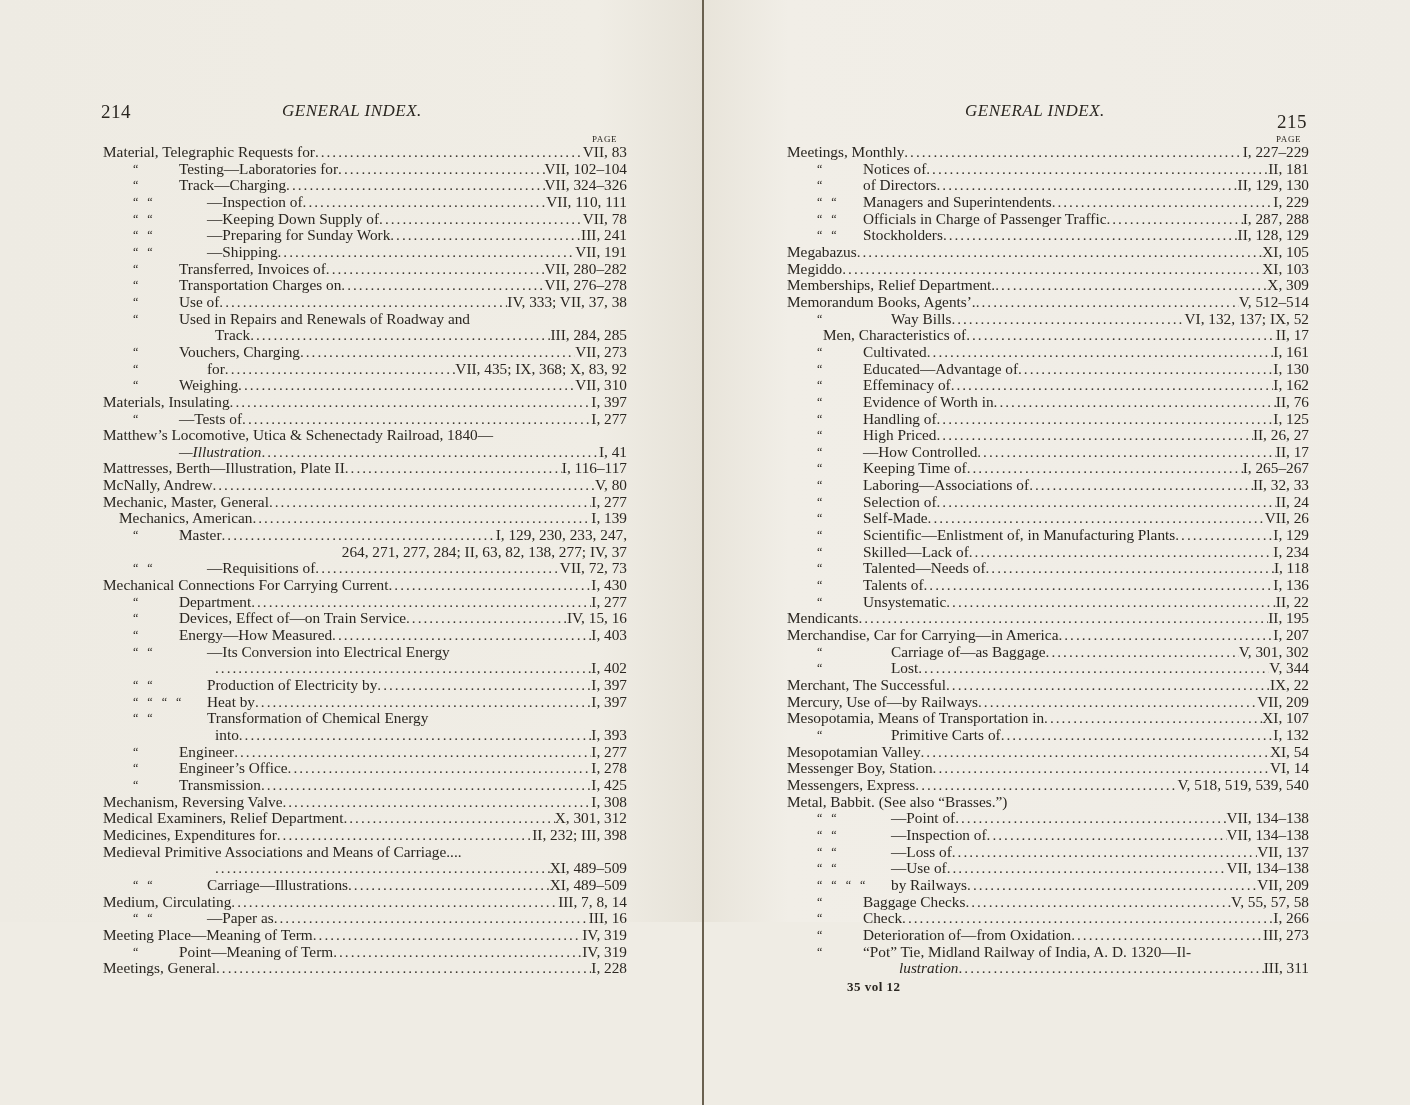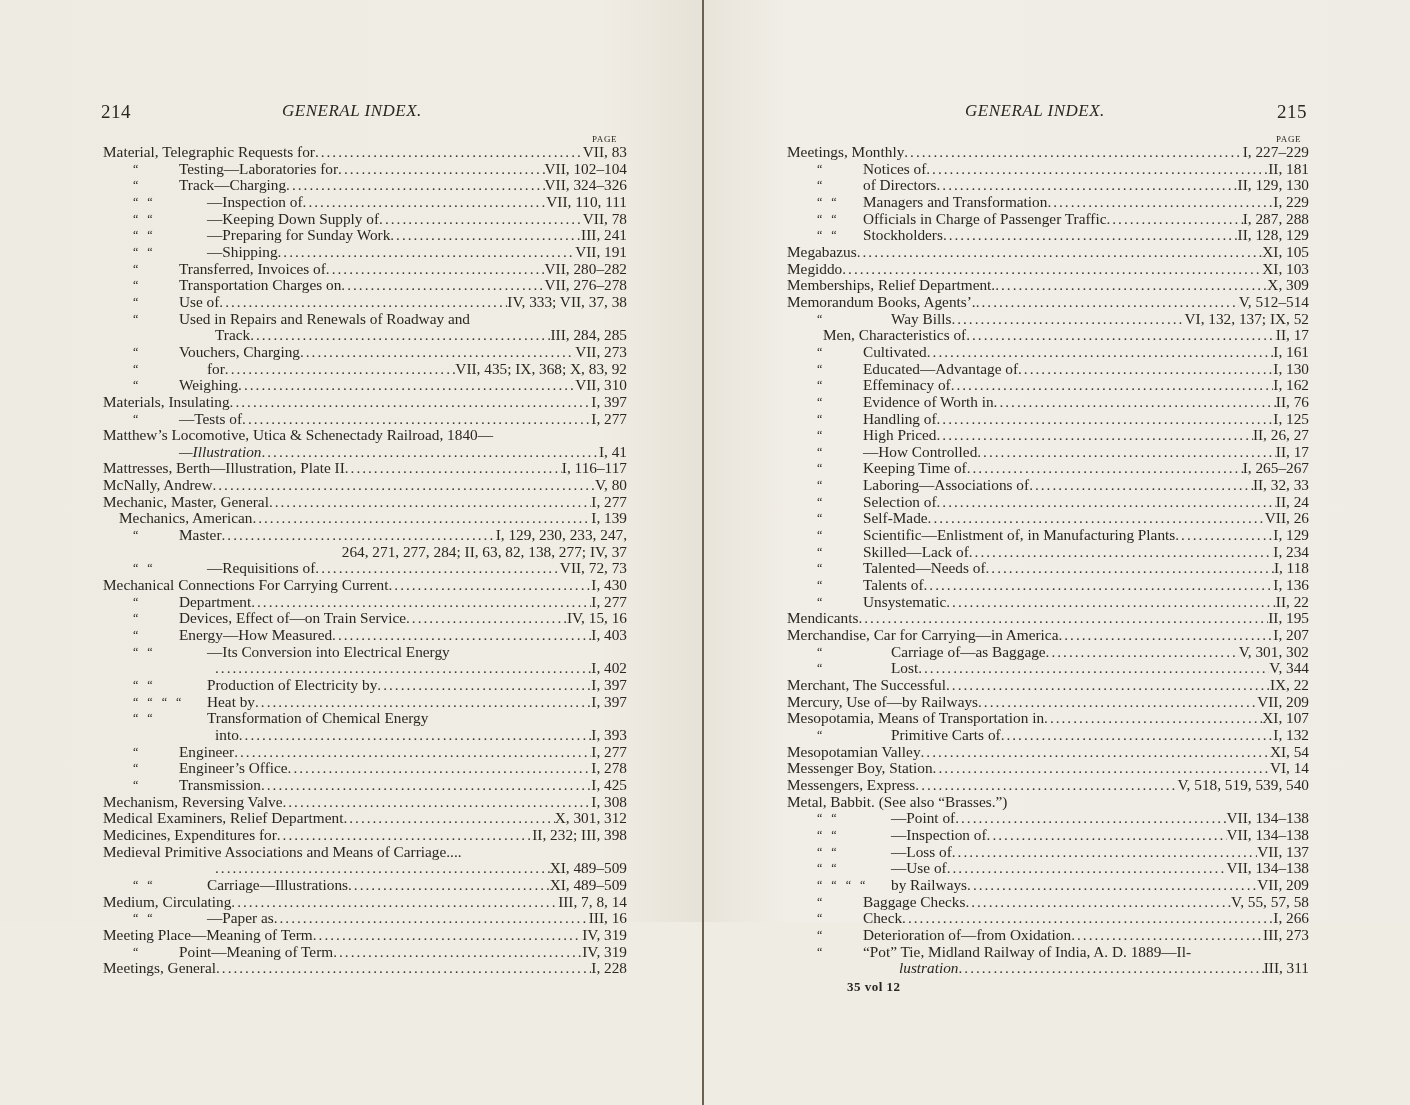--- a/index.html
+++ b/index.html
@@ -320,21 +320,21 @@
         <span class="ref">I, 228</span>
       </div>
     </div>
 </div>
 
 <div class="gutter"></div>
 
 <div class="page right">
   <div class="runhead" style="left:0;width:706px;">
     <span class="title" style="left:261px;">GENERAL INDEX.</span>
-    <span class="pnum" style="left:573px;">215</span>
+    <span class="pnum" style="left:573px;margin-top:10px;">215</span>
   </div>
   <div class="pagelabel" style="left:572px;">PAGE</div>
   <div class="entries" id="right-entries" style="left:83px;width:522px;">
       <div class="ln">
         <span class="txt" style="padding-left: 0px;">Meetings, Monthly</span>
         <span class="dots"></span>
         <span class="ref">I, 227–229</span>
       </div>
       <div class="ln">
         <span class="ditto" style="position: absolute; left: 30px; white-space: pre;">“</span>
@@ -343,21 +343,21 @@
         <span class="ref">II, 181</span>
       </div>
       <div class="ln">
         <span class="ditto" style="position: absolute; left: 30px; white-space: pre;">“</span>
         <span class="txt" style="padding-left: 76px;">of Directors</span>
         <span class="dots"></span>
         <span class="ref">II, 129, 130</span>
       </div>
       <div class="ln">
         <span class="ditto" style="position: absolute; left: 30px; white-space: pre;">“   “</span>
-        <span class="txt" style="padding-left: 76px;">Managers and Transformation</span>
+        <span class="txt" style="padding-left: 76px;">Managers and Superintendents</span>
         <span class="dots"></span>
         <span class="ref">I, 229</span>
       </div>
       <div class="ln">
         <span class="ditto" style="position: absolute; left: 30px; white-space: pre;">“   “</span>
         <span class="txt" style="padding-left: 76px;">Officials in Charge of Passenger Traffic</span>
         <span class="dots"></span>
         <span class="ref">I, 287, 288</span>
       </div>
       <div class="ln">
@@ -599,21 +599,21 @@
         <span class="ref">I, 266</span>
       </div>
       <div class="ln">
         <span class="ditto" style="position: absolute; left: 30px; white-space: pre;">“</span>
         <span class="txt" style="padding-left: 76px;">Deterioration of—from Oxidation</span>
         <span class="dots"></span>
         <span class="ref">III, 273</span>
       </div>
       <div class="ln nodots">
         <span class="ditto" style="position: absolute; left: 30px; white-space: pre;">“</span>
-        <span class="txt" style="padding-left: 76px;">“Pot” Tie, Midland Railway of India, A. D. 1889—Il-</span>
+        <span class="txt" style="padding-left: 76px;">“Pot” Tie, Midland Railway of India, A. D. 1320—Il-</span>
         <span class="dots"></span>
         <span class="ref"></span>
       </div>
       <div class="ln">
         <span class="txt" style="padding-left: 112px; font-style: italic;">lustration</span>
         <span class="dots"></span>
         <span class="ref">III, 311</span>
       </div>
     </div>
   <div class="footer" style="left:143px;">35 vol 12</div>

